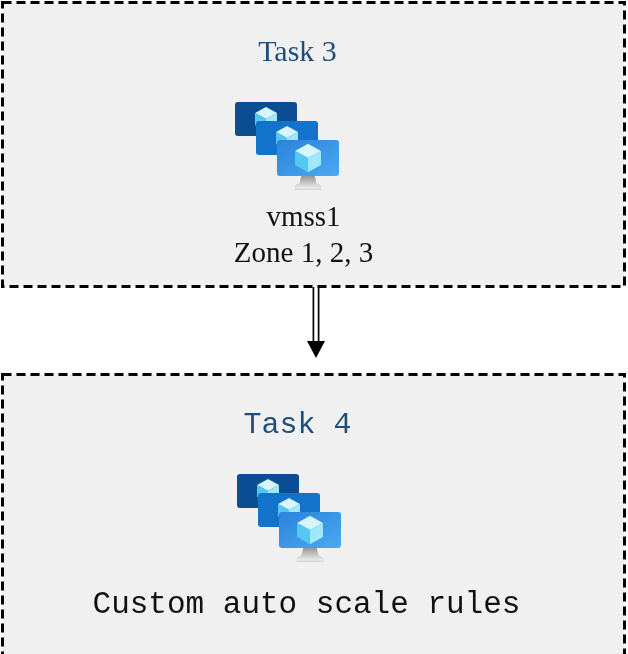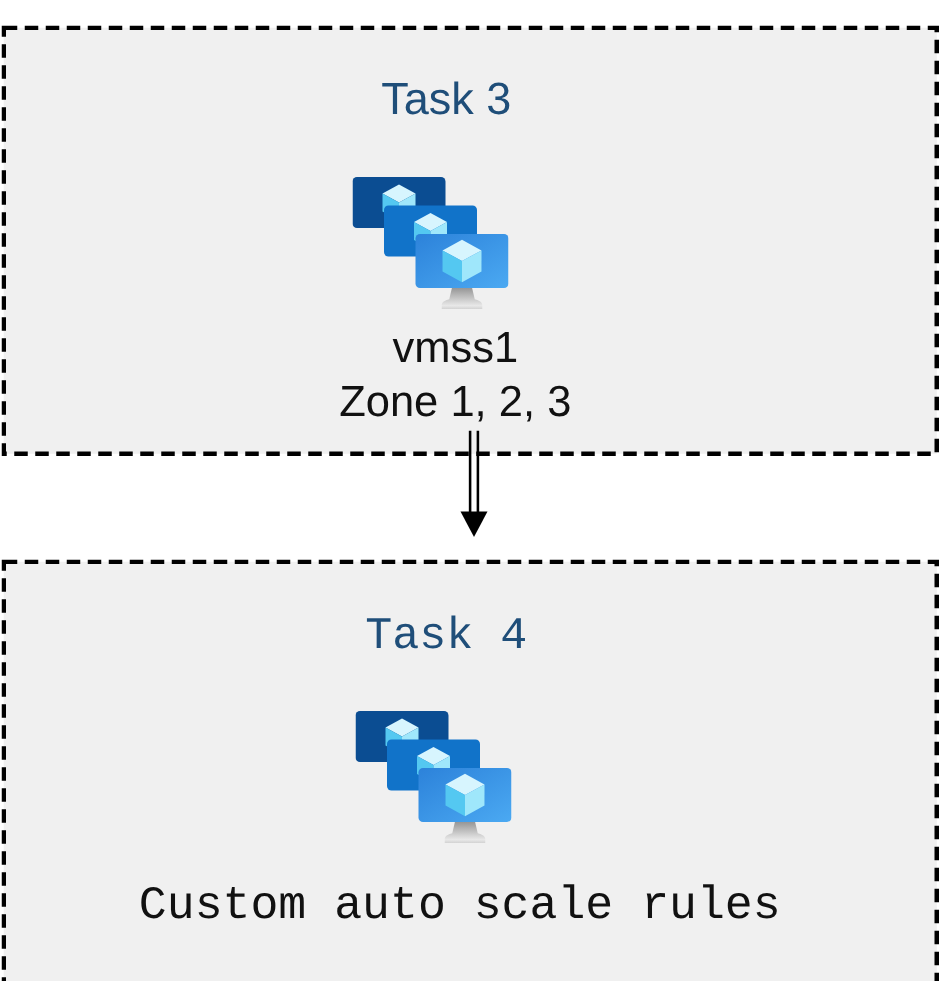--- a/index.html
+++ b/index.html
@@ -16,21 +16,21 @@
   }
   .canvas {
     position: absolute;
     inset: 0;
   }
   .task-box {
     position: absolute;
     left: 1px;
     width: 625px;
   }
-  .box1 { top: 17px;   height: 287px; }
+  .box1 { top: 1px;   height: 287px; font-family: Liberation Serif, serif; }
   .box2 { top: 373px; height: 294px; font-family: Liberation Mono, monospace; }
   .border-svg {
     position: absolute;
     left: 0;
     top: 0;
   }
   .border-svg rect {
     fill: #F0F0F0;
     stroke: #000000;
     stroke-width: 3;

